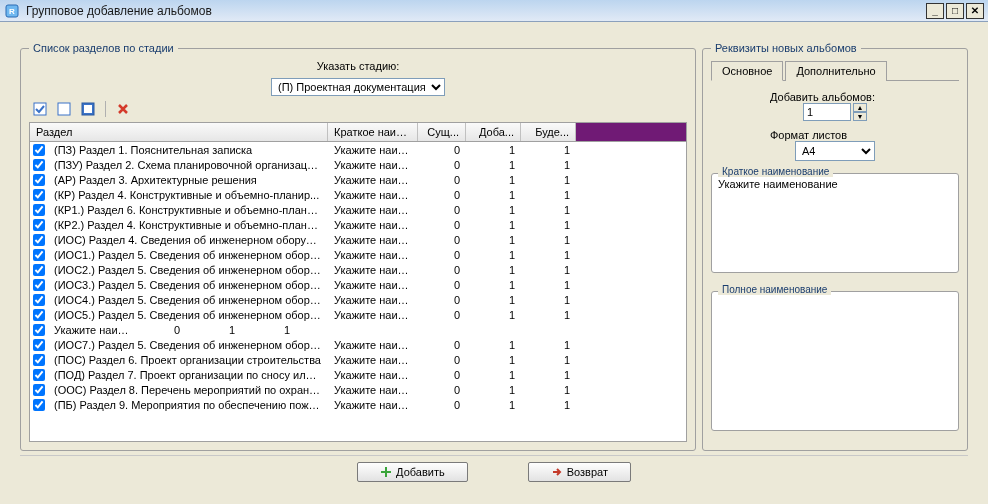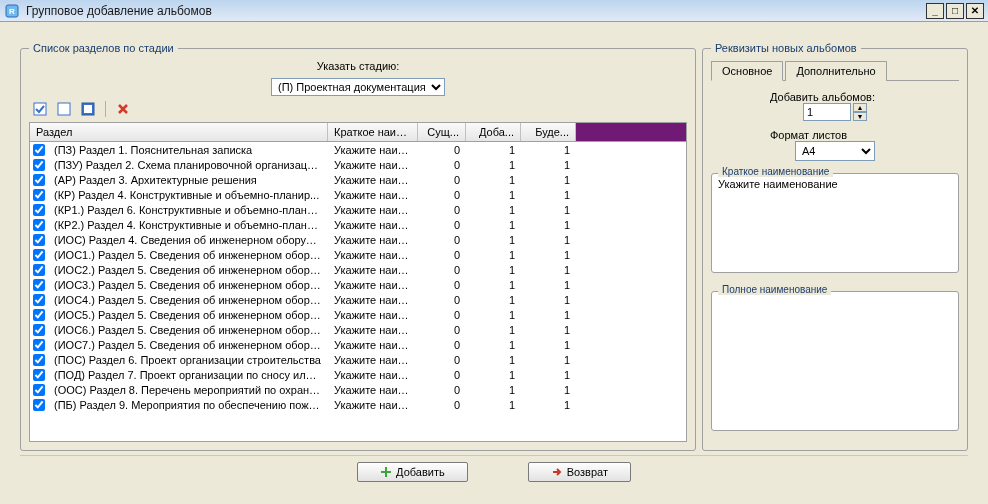--- a/index.html
+++ b/index.html
@@ -448,21 +448,20 @@
               <span class="cell c1row">(ИОС5.) Раздел 5. Сведения об инженерном обору...</span>
               <span class="cell c2">Укажите наим...</span>
               <span class="cell c3">0</span>
               <span class="cell c4">1</span>
               <span class="cell c5">1</span>
             </div>
             <div class="drow">
               <span class="chk">
                 <input type="checkbox" checked="" style="">
               </span>
-              <span class="cell c1row">(ИОС6.) Раздел 5. Сведения об инженерном обору...</span>
               <span class="cell c2">Укажите наим...</span>
               <span class="cell c3">0</span>
               <span class="cell c4">1</span>
               <span class="cell c5">1</span>
             </div>
             <div class="drow">
               <span class="chk">
                 <input type="checkbox" checked="" style="">
               </span>
               <span class="cell c1row">(ИОС7.) Раздел 5. Сведения об инженерном обору...</span>

